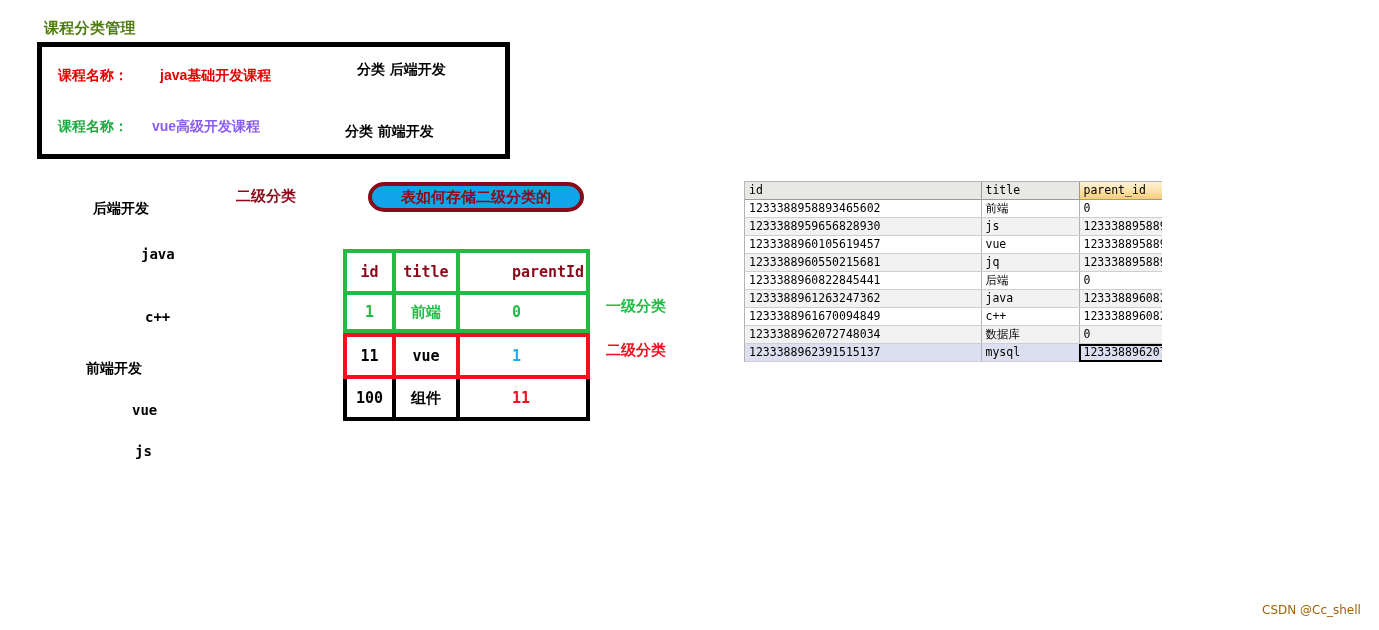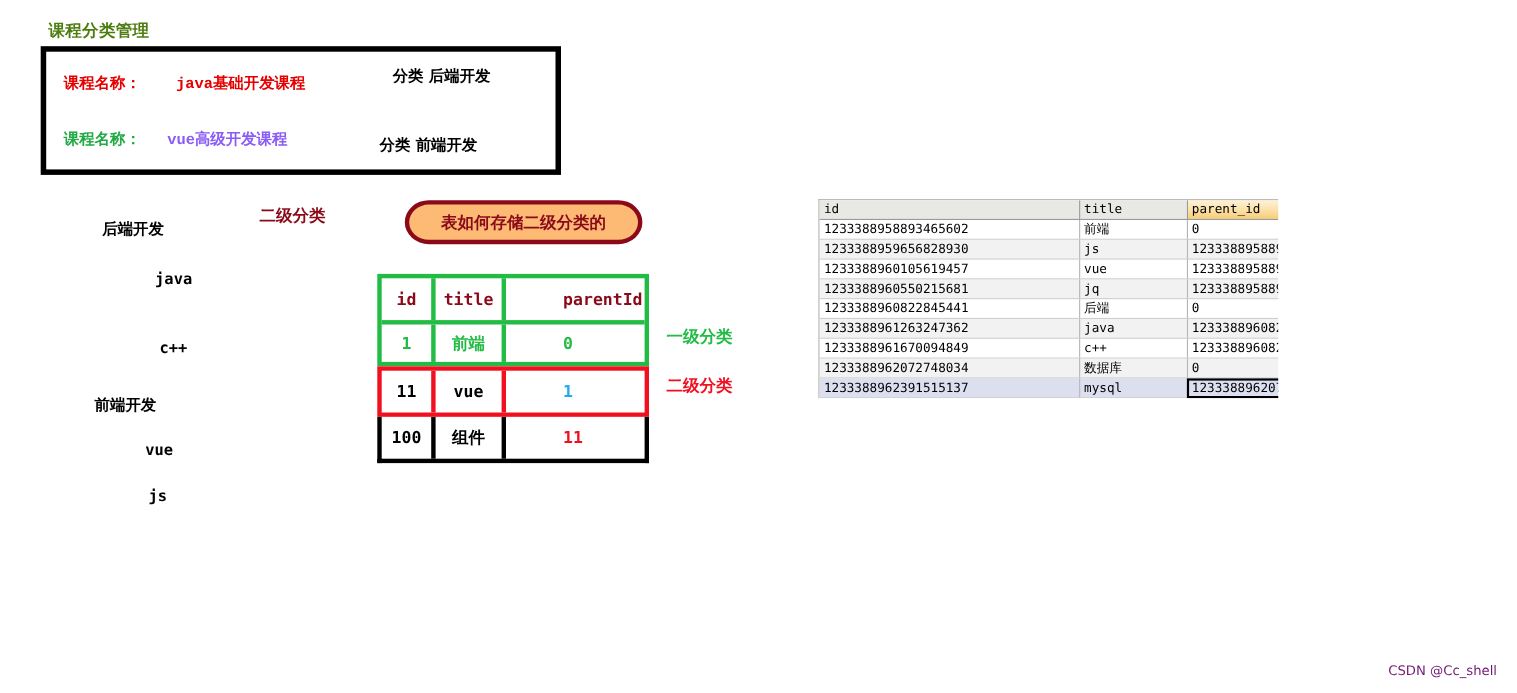--- a/index.html
+++ b/index.html
@@ -51,21 +51,21 @@
 
   .course-label {
     position: absolute;
     font-family: "DejaVu Sans", "Liberation Sans", sans-serif;
     font-size: 14px;
     font-weight: 700;
     white-space: nowrap;
   }
   .course-name {
     position: absolute;
-    font-family: Liberation Mono, monospace;
+    font-family: Liberation Sans, sans-serif;
     font-size: 14px;
     font-weight: 700;
     white-space: nowrap;
   }
   .course-cat {
     position: absolute;
     font-family: "DejaVu Sans", "Liberation Sans", sans-serif;
     font-size: 14px;
     font-weight: 700;
     color: #000000;
@@ -104,24 +104,24 @@
     font-weight: 700;
     color: #8b0a1a;
     white-space: nowrap;
   }
 
   
   #callout {
     left: 368px;
     top: 182px;
     width: 216px;
-    height: 40px;
+    height: 30px;
     border: 4px solid #8b0a1a;
     border-radius: 22px / 20px;
-    background: #fdba74;
+    background: #0ea5e9;
     box-sizing: border-box;
     display: flex;
     align-items: center;
     justify-content: center;
   }
   #callout .callout-text {
     font-family: "DejaVu Sans", "Liberation Sans", sans-serif;
     font-size: 15px;
     font-weight: 700;
     color: #8b0a1a;
@@ -235,21 +235,21 @@
   col.c-id { width: 236px; }
   col.c-title { width: 98px; }
   col.c-parent { width: 155px; }
 
   
   #watermark {
     left: 1262px;
     top: 603px;
     font-family: "DejaVu Sans", "Liberation Sans", sans-serif;
     font-size: 12px;
-    color: #701a75;
+    color: #a16207;
     white-space: nowrap;
   }
 </style>
 </head>
 <body>
 
 <div class="abs" id="page-title">课程分类管理</div>
 
 <div class="abs" id="course-box">
 

